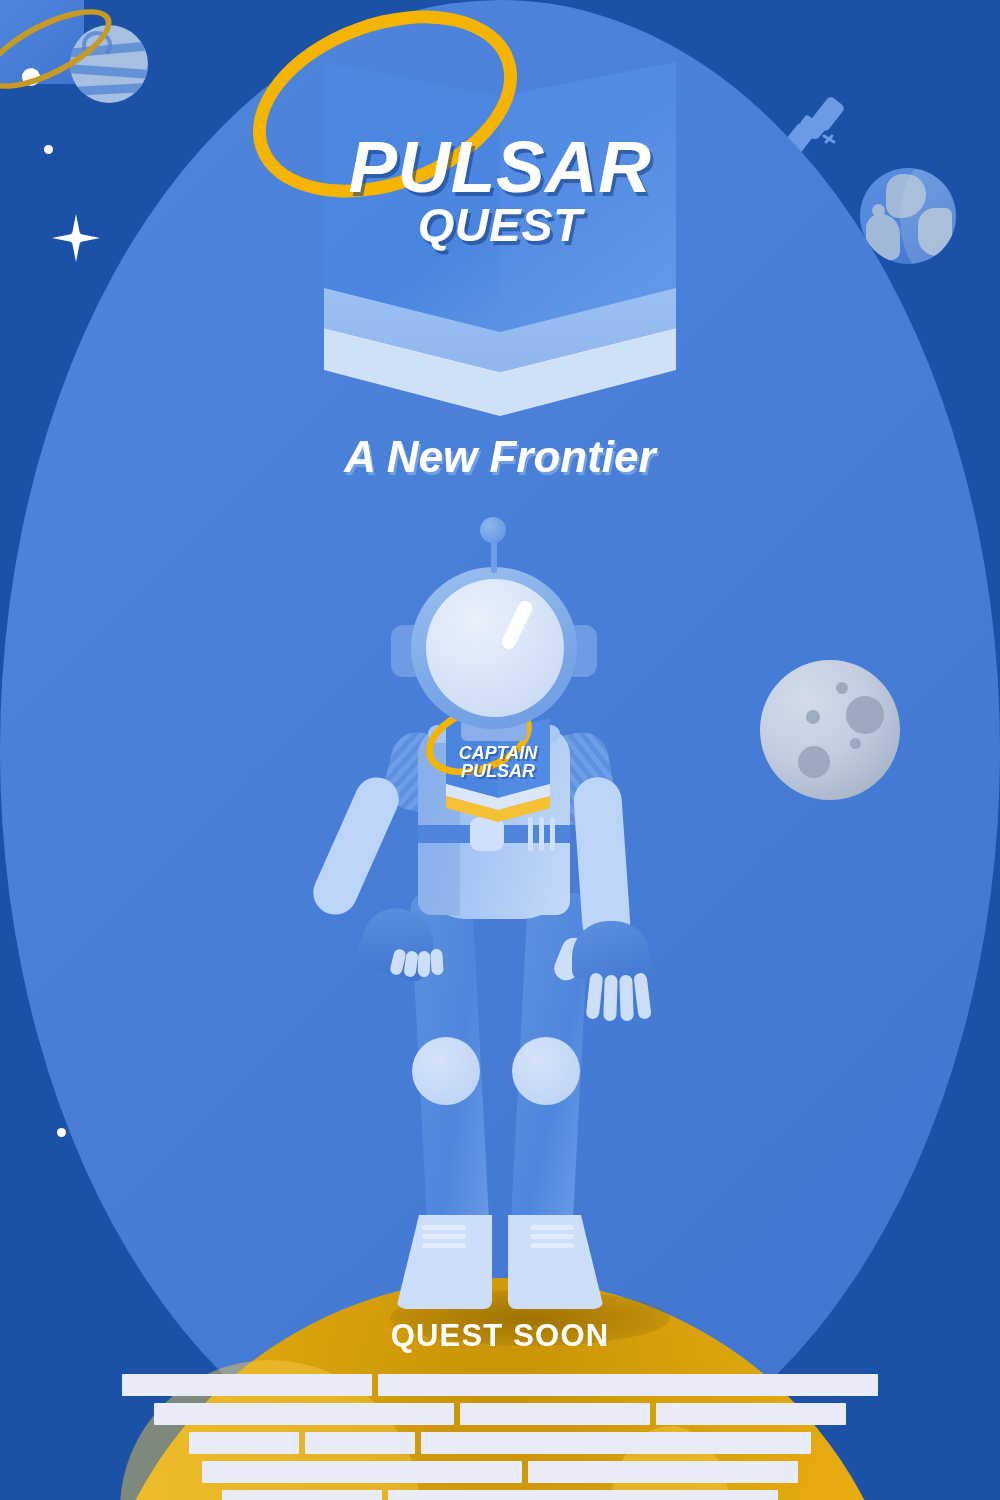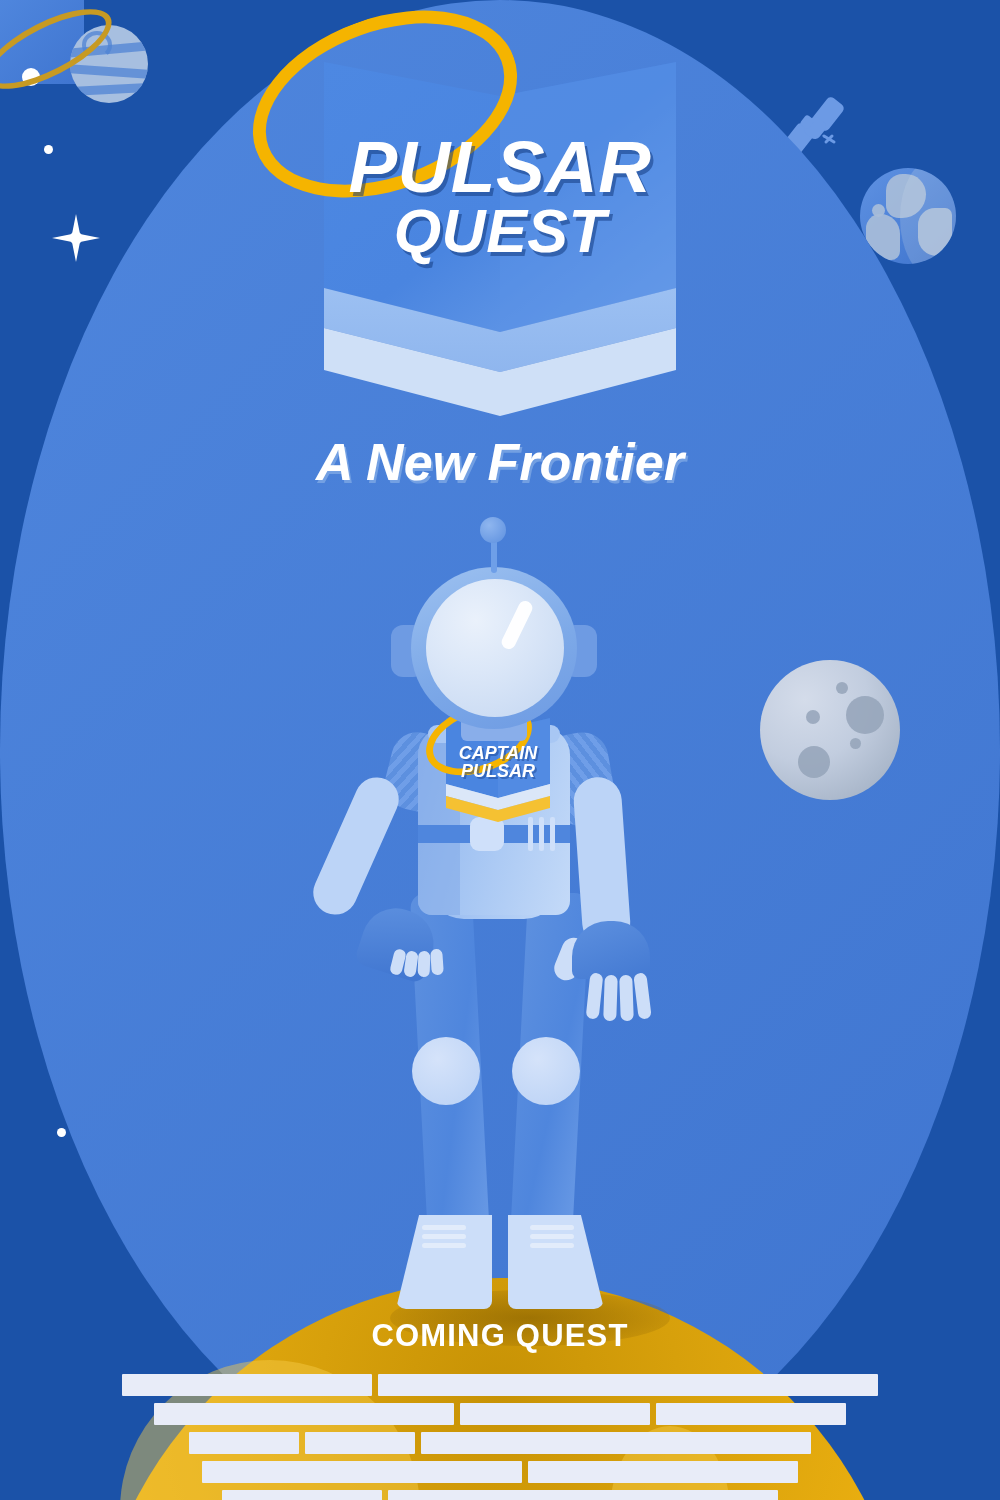--- a/index.html
+++ b/index.html
@@ -82,27 +82,27 @@
   }
   .badge-text{
     position:absolute;left:0;right:0;top:92px;
     text-align:center;color:#ffffff;
     font-weight:bold;font-style:italic;
     letter-spacing:0.5px;line-height:.96;
     text-shadow:3px 4px 0 rgba(20,60,130,.55);
     -webkit-text-stroke:0;
   }
   .badge-text .l1{display:block;font-size:73px;}
-  .badge-text .l2{display:block;font-size:61px;}
+  .badge-text .l2{display:block;font-size:47px;}
 
   
   #subtitle{
     position:absolute;left:0;right:0;top:432px;
     text-align:center;color:#ffffff;
-    font-size:52px;font-style:italic;font-weight:bold;
+    font-size:44px;font-style:italic;font-weight:bold;
     text-shadow:2px 3px 0 rgba(150,185,235,.55);
   }
 
   
   #gold-planet{
     position:absolute;left:90px;top:1278px;
     width:820px;height:820px;border-radius:50%;
     background:radial-gradient(circle at 50% 14%, #c79205 0%, #d7a00b 22%, #eeb211 55%, #efb514 100%);
   }
   #gold-planet .hl{position:absolute;border-radius:50%;background:#f7cb4a;opacity:.45;}
@@ -406,21 +406,21 @@
     <div class="a" id="neck"></div>
     <div class="a" id="ear-l"></div>
     <div class="a" id="ear-r"></div>
     <div class="a" id="helmet-shell"></div>
     <div class="a" id="visor"></div>
     <div class="a" id="visor-glare"></div>
     <div class="a" id="antenna-rod"></div>
     <div class="a" id="antenna-ball"></div>
   </div>
 
-  <div id="coming-soon">COMING QUEST</div>
+  <div id="coming-soon">QUEST SOON</div>
 
   <div class="bars">
     <div class="bar-row">
       <div class="bar" style="width:250px;"></div>
       <div class="bar" style="width:500px;"></div>
     </div>
     <div class="bar-row">
       <div class="bar" style="width:300px;"></div>
       <div class="bar" style="width:190px;"></div>
       <div class="bar" style="width:190px;"></div>

